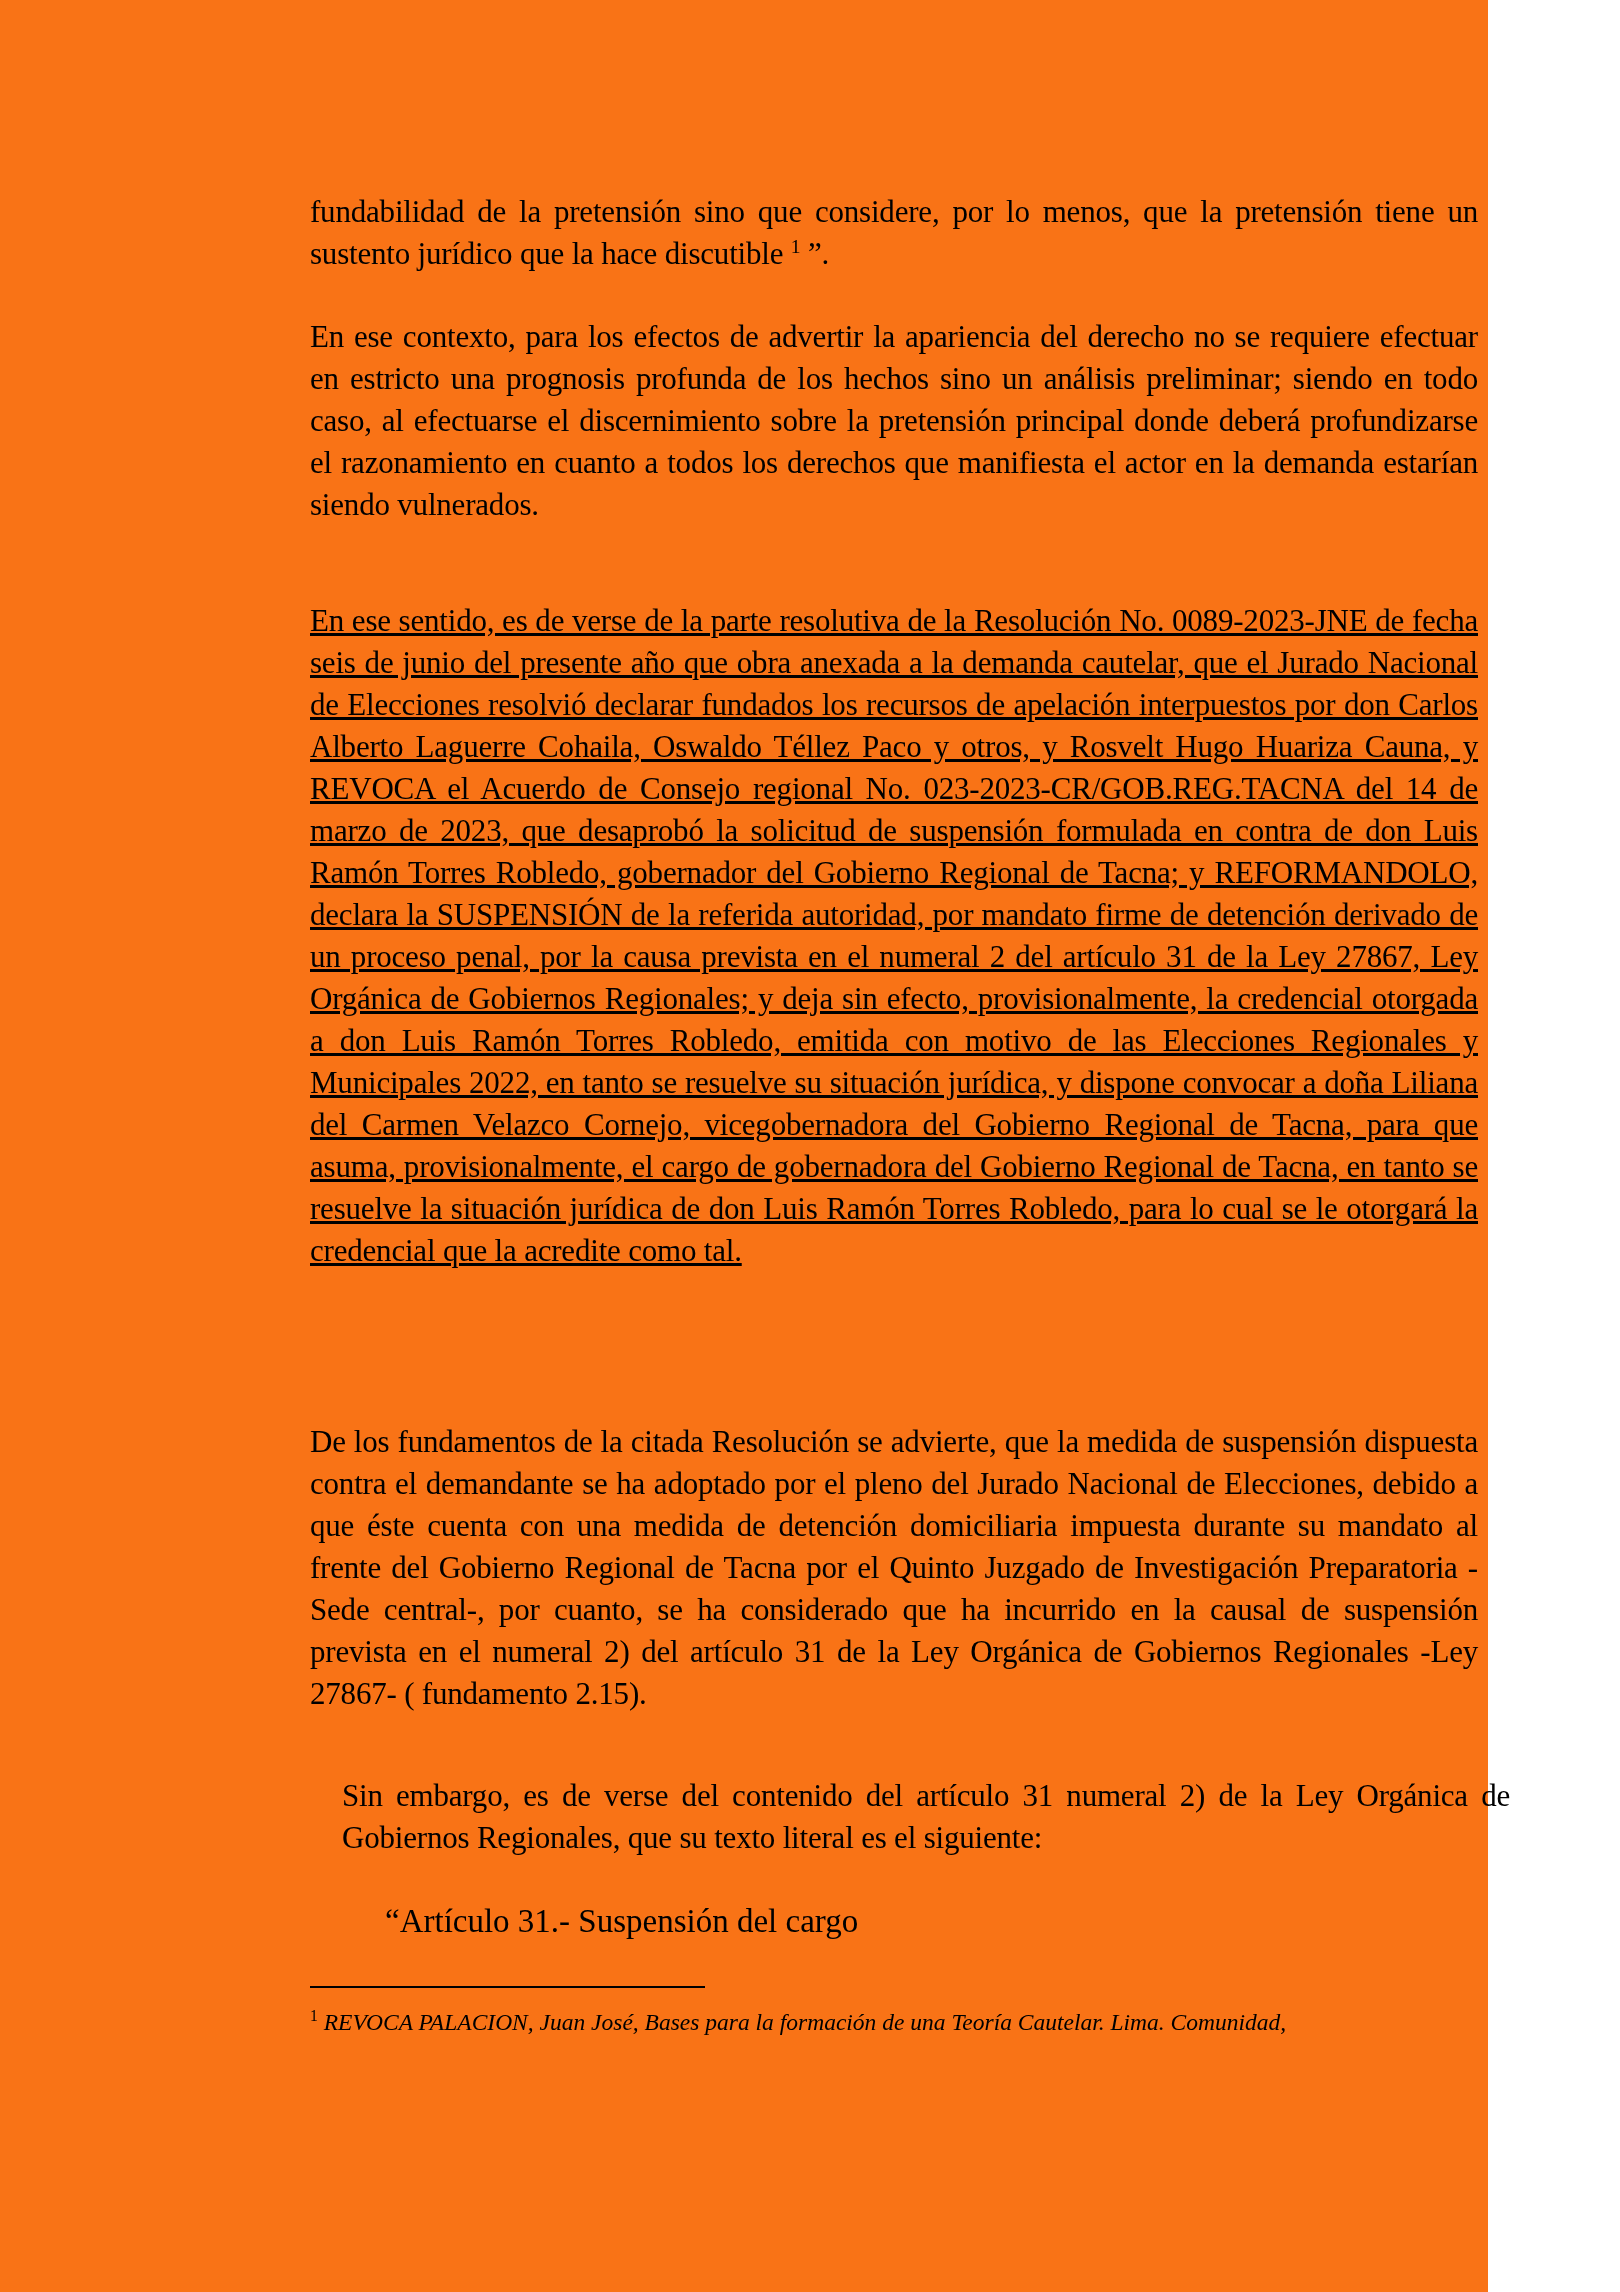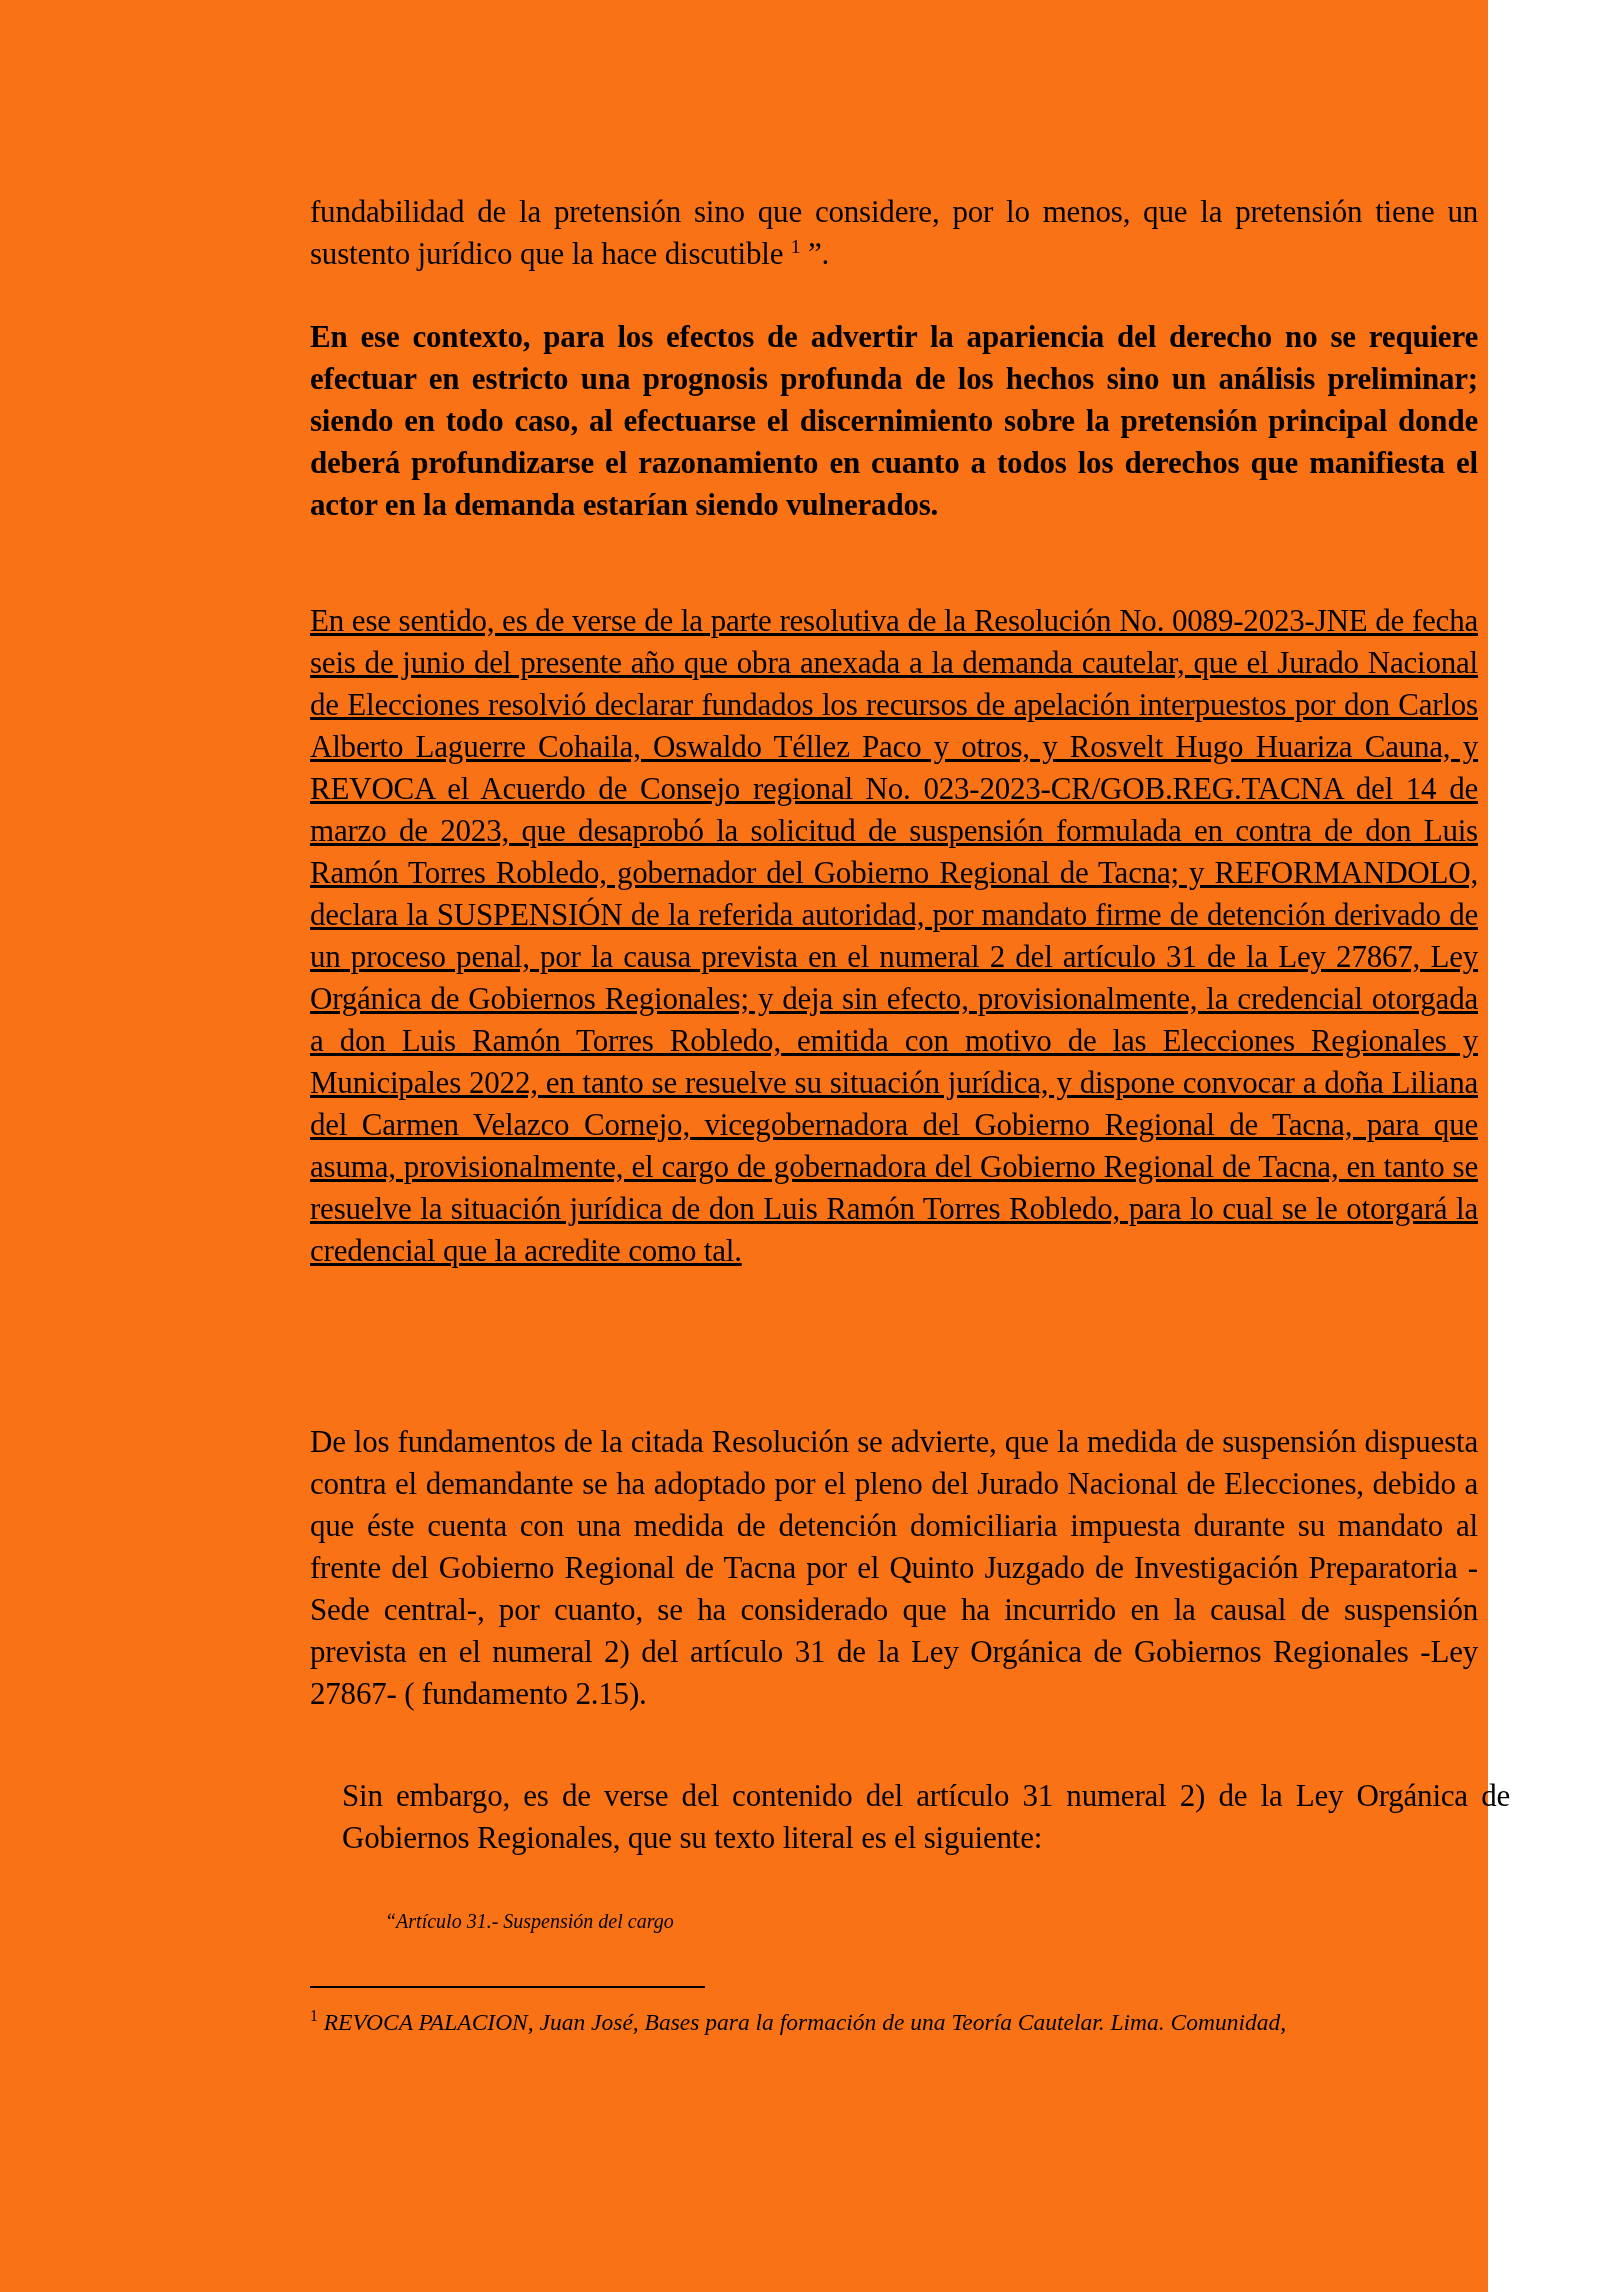--- a/index.html
+++ b/index.html
@@ -30,35 +30,34 @@
       font-size: 31px;
       line-height: 42px;
       text-align: justify;
       text-align-last: left;
       letter-spacing: -0.2px;
     }
     .body-text p {
       margin: 0;
     }
     .p1 { top: 191px; }
-    .p2 { top: 316px; font-weight: bold; }
+    .p2 { top: 316px; }
     .p3 { top: 600px; text-decoration: underline; }
     .p4 { top: 1421px; }
     .p5 { top: 1775px; margin-left: 32px; }
     .sup {
       font-size: 19.6px;
       vertical-align: super;
       line-height: 0;
     }
     .quote {
       position: absolute;
       left: 385px;
       top: 1902px;
-      font-size: 20px;
-      font-style: italic;
+      font-size: 33px;
       line-height: 39px;
     }
     .footnote-rule {
       position: absolute;
       left: 310px;
       top: 1986px;
       width: 395px;
       height: 0;
       border-top: 2px solid #000000;
     }

